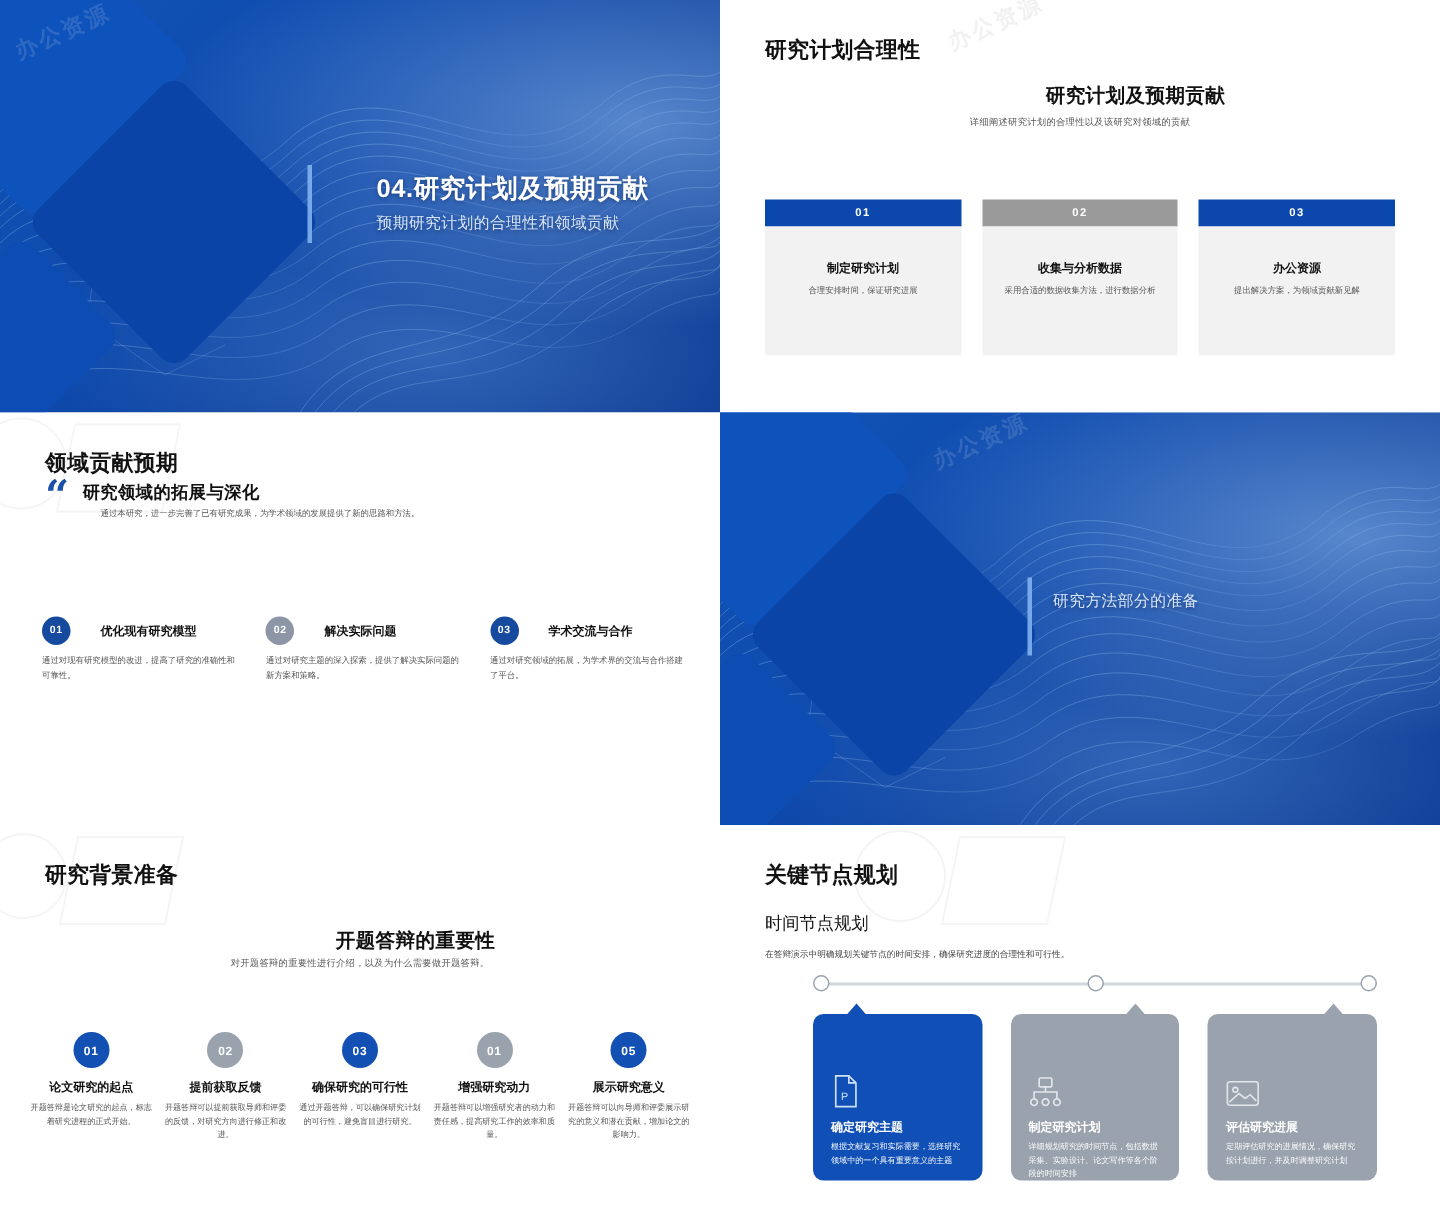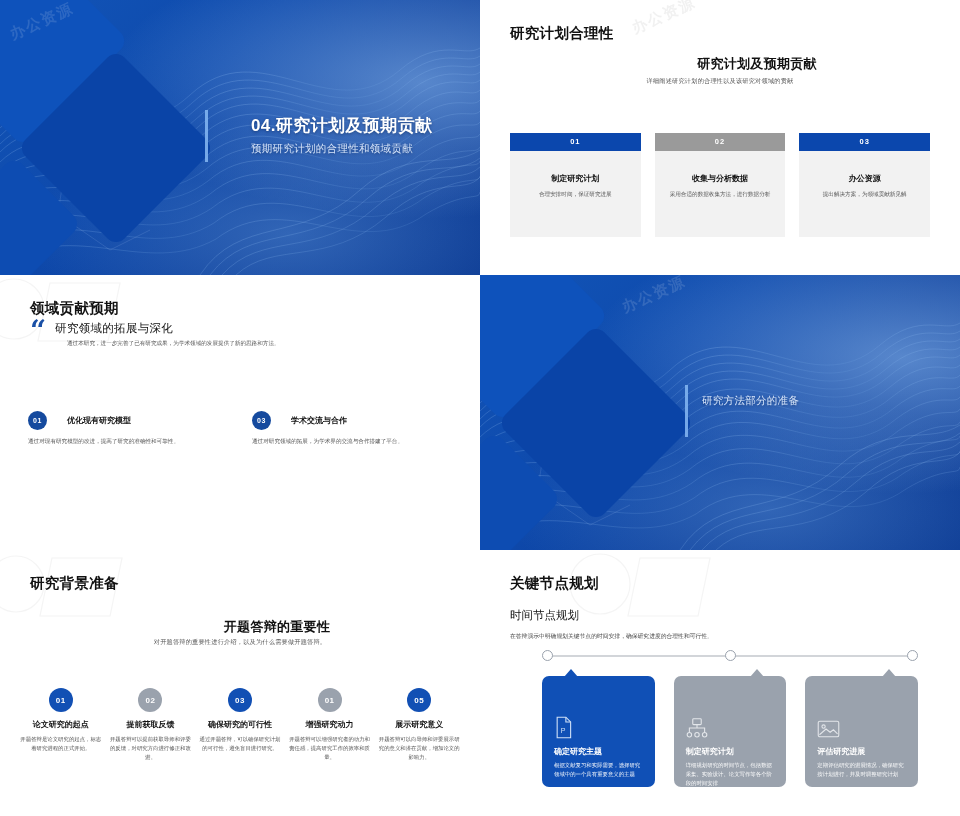--- a/index.html
+++ b/index.html
@@ -34,21 +34,21 @@
   .cards{position:absolute;left:30px;top:133px;right:30px;display:flex;gap:14px;}
   .card{flex:1;display:flex;flex-direction:column;}
   .card-head{height:18px;line-height:18px;text-align:center;color:#fff;font-size:7.5px;font-weight:bold;letter-spacing:1px;}
   .card-body{background:#f2f2f2;height:86px;padding:22px 10px 0;box-sizing:border-box;text-align:center;}
   .card-body h4{margin:0;font-size:8px;font-weight:bold;color:#111;}
   .card-body p{margin:6px 0 0;font-size:5.6px;color:#555;line-height:1.5;}
 
   
   .quote-row{position:absolute;left:30px;top:46px;display:flex;align-items:flex-start;gap:9px;}
   .qmark{font-size:28px;line-height:20px;color:#1a50a6;font-family:"DejaVu Serif",serif;font-weight:bold;}
-  .quote-h{font-size:11.5px;font-weight:normal;color:#111;letter-spacing:.3px;}
+  .quote-h{font-size:11.5px;font-weight:bold;color:#111;letter-spacing:.3px;}
   .quote-p{position:absolute;left:67px;top:64px;width:215px;font-size:5.6px;color:#555;line-height:1.75;}
   .num-row{position:absolute;left:28px;right:22px;top:136px;display:flex;gap:18px;}
   .num-col{flex:1;}
   .num-head{display:flex;align-items:center;gap:20px;}
   .badge{width:19px;height:19px;border-radius:50%;color:#fff;font-size:7px;font-weight:bold;display:flex;align-items:center;justify-content:center;flex:none;letter-spacing:.5px;}
   .badge.b{background:#154a9e;}
   .badge.g{background:#8d96a6;}
   .num-title{font-size:8px;font-weight:bold;color:#111;}
   .num-col p{margin:7px 0 0 0;font-size:5.6px;color:#555;line-height:1.75;}
 
@@ -176,20 +176,27 @@
     <div class="num-row">
       <div class="num-col">
         <div class="num-head">
           <span class="badge b">01</span>
           <span class="num-title">优化现有研究模型</span>
         </div>
         <p>通过对现有研究模型的改进，提高了研究的准确性和可靠性。</p>
       </div>
       <div class="num-col">
         <div class="num-head">
+          <span class="badge g">02</span>
+          <span class="num-title">解决实际问题</span>
+        </div>
+        <p>通过对研究主题的深入探索，提供了解决实际问题的新方案和策略。</p>
+      </div>
+      <div class="num-col">
+        <div class="num-head">
           <span class="badge b">03</span>
           <span class="num-title">学术交流与合作</span>
         </div>
         <p>通过对研究领域的拓展，为学术界的交流与合作搭建了平台。</p>
       </div>
     </div>
   </div>
 
   <div class="slide cover">
     <svg class="wavelayer" width="480" height="275" viewBox="0 0 480 275" preserveAspectRatio="none">

